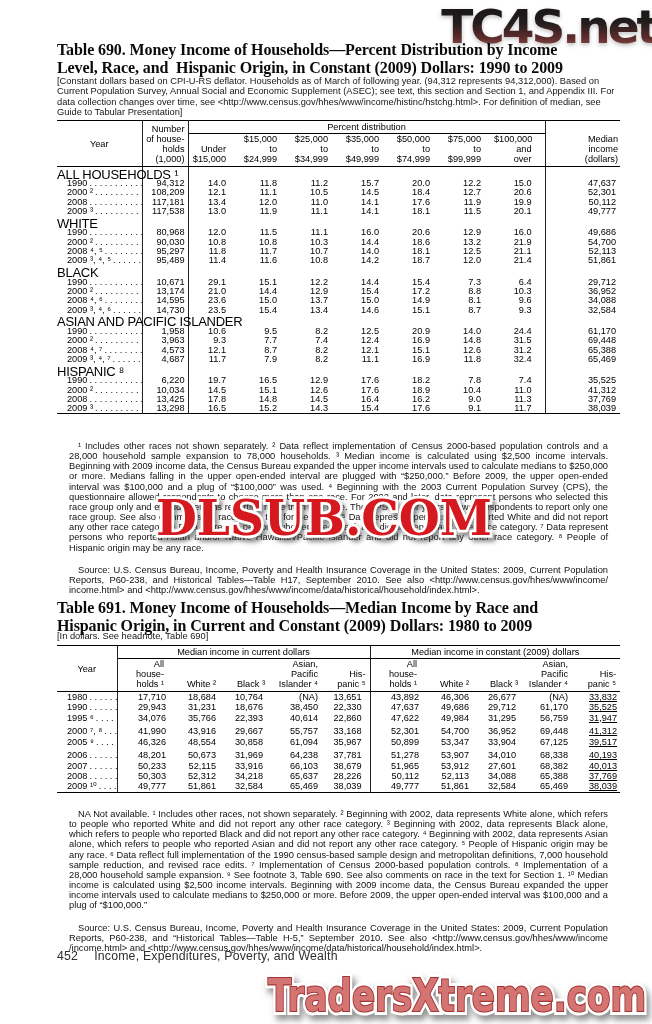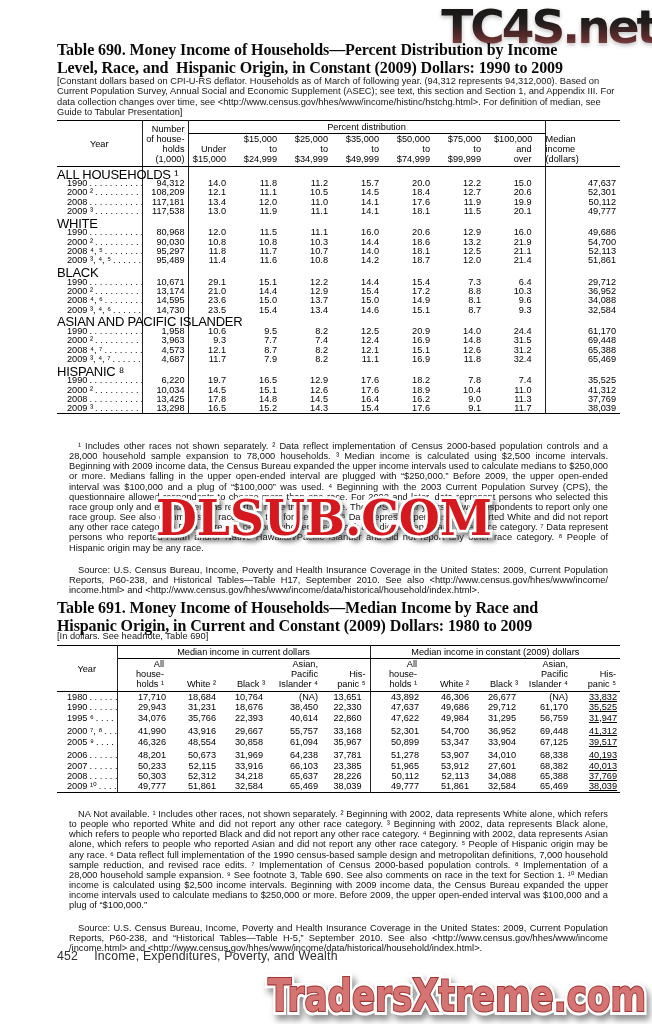--- a/index.html
+++ b/index.html
@@ -82,21 +82,21 @@
       <col style="width:75px">
     </colgroup>
     <thead>
       <tr>
         <th class="h-year vr" rowspan="2">Year</th>
         <th class="h-col vr" rowspan="2" style="padding-right:3px;">Number
 of house-
 holds
 (1,000)</th>
         <th class="h-span rule-under" colspan="7">Percent distribution</th>
-        <th class="h-col vl" rowspan="2" style="text-align:left;padding-right:2px;margin-left:48px;">Median
+        <th class="h-col vl" rowspan="2" style="text-align:right;padding-right:2px;margin-left:48px;">Median
 income
 (dollars)</th>
       </tr>
       <tr>
         <th class="h-col" style="padding-right:13px;">Under
 $15,000</th>
         <th class="h-col" style="padding-right:13px;">$15,000
 to
 $24,999</th>
         <th class="h-col" style="padding-right:13px;">$25,000
@@ -660,21 +660,21 @@
         <tr>
           <td class="c-year">
             <span class="yr">
               <span>2007</span>
             </span>
           </td>
           <td class="c-val">50,233</td>
           <td class="c-val">52,115</td>
           <td class="c-val">33,916</td>
           <td class="c-val">66,103</td>
-          <td class="c-val vr">23,385</td>
+          <td class="c-val vr">38,679</td>
           <td class="c-val">51,965</td>
           <td class="c-val">53,912</td>
           <td class="c-val">27,601</td>
           <td class="c-val">68,382</td>
           <td class="c-val last">40,013</td>
         </tr>
         <tr>
           <td class="c-year">
             <span class="yr">
               <span>2008</span>

